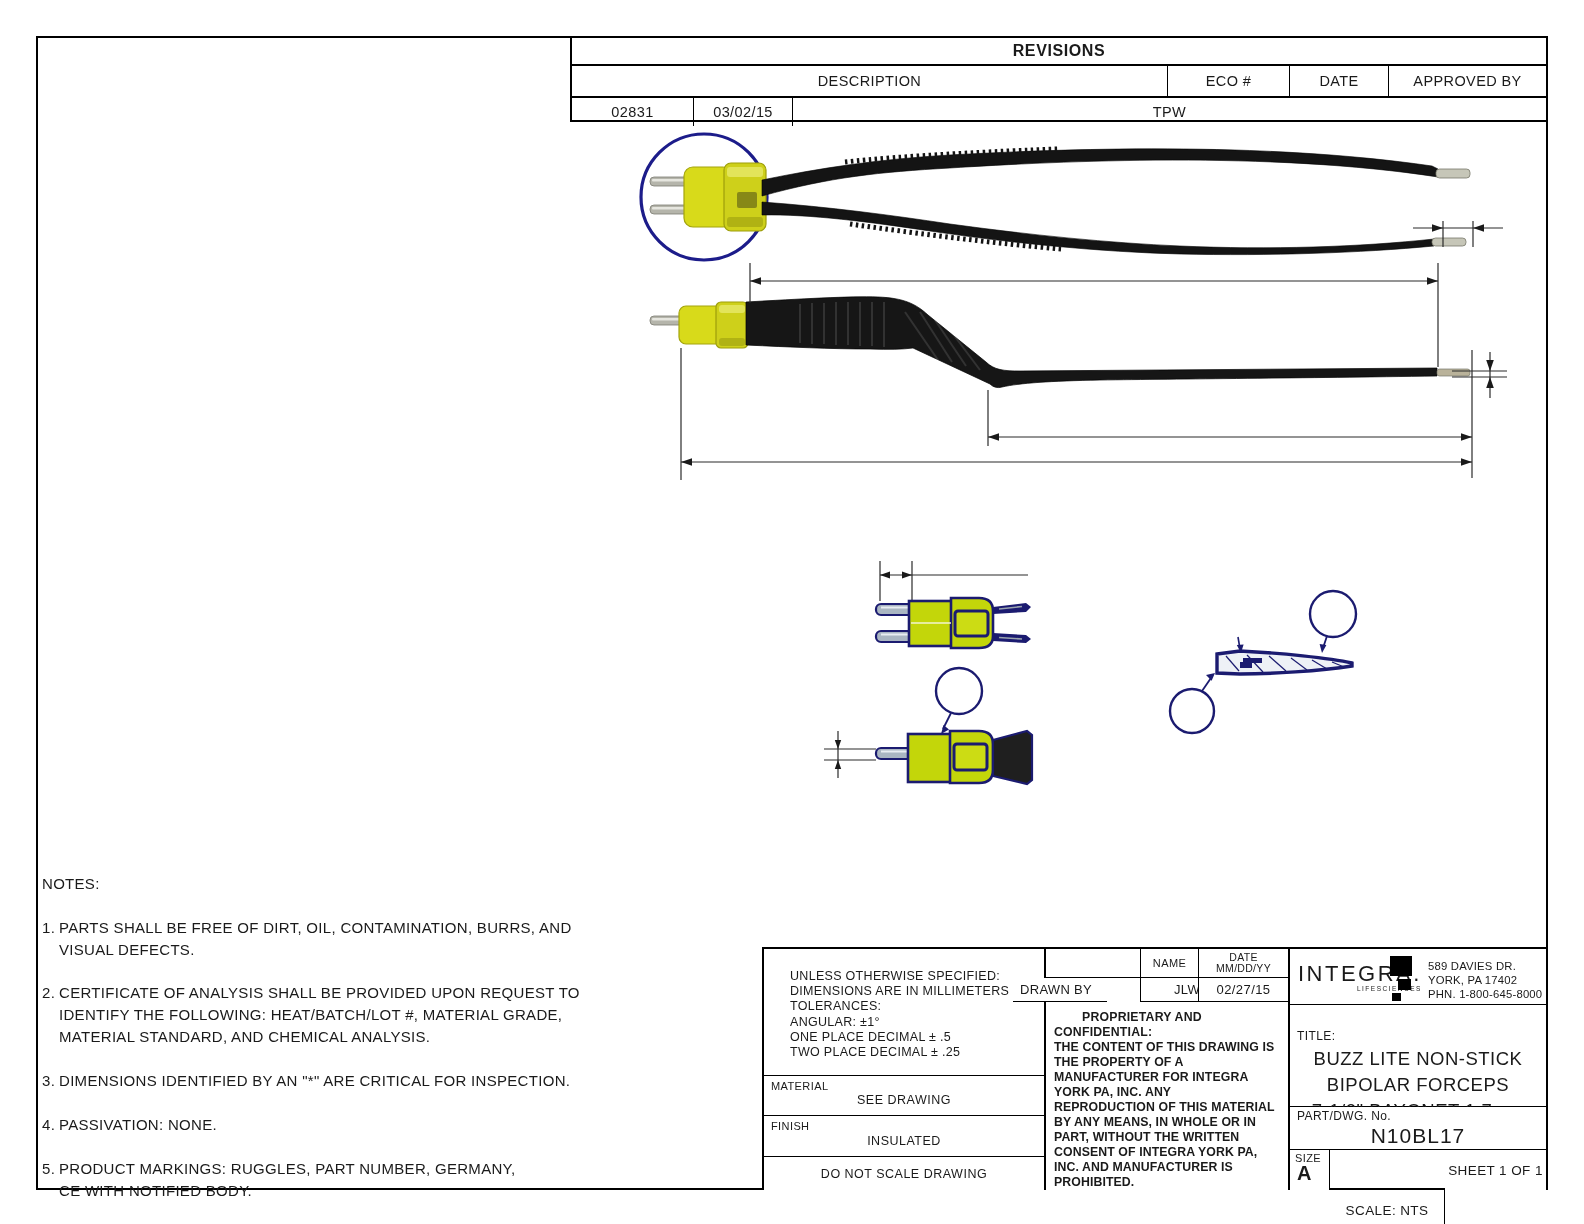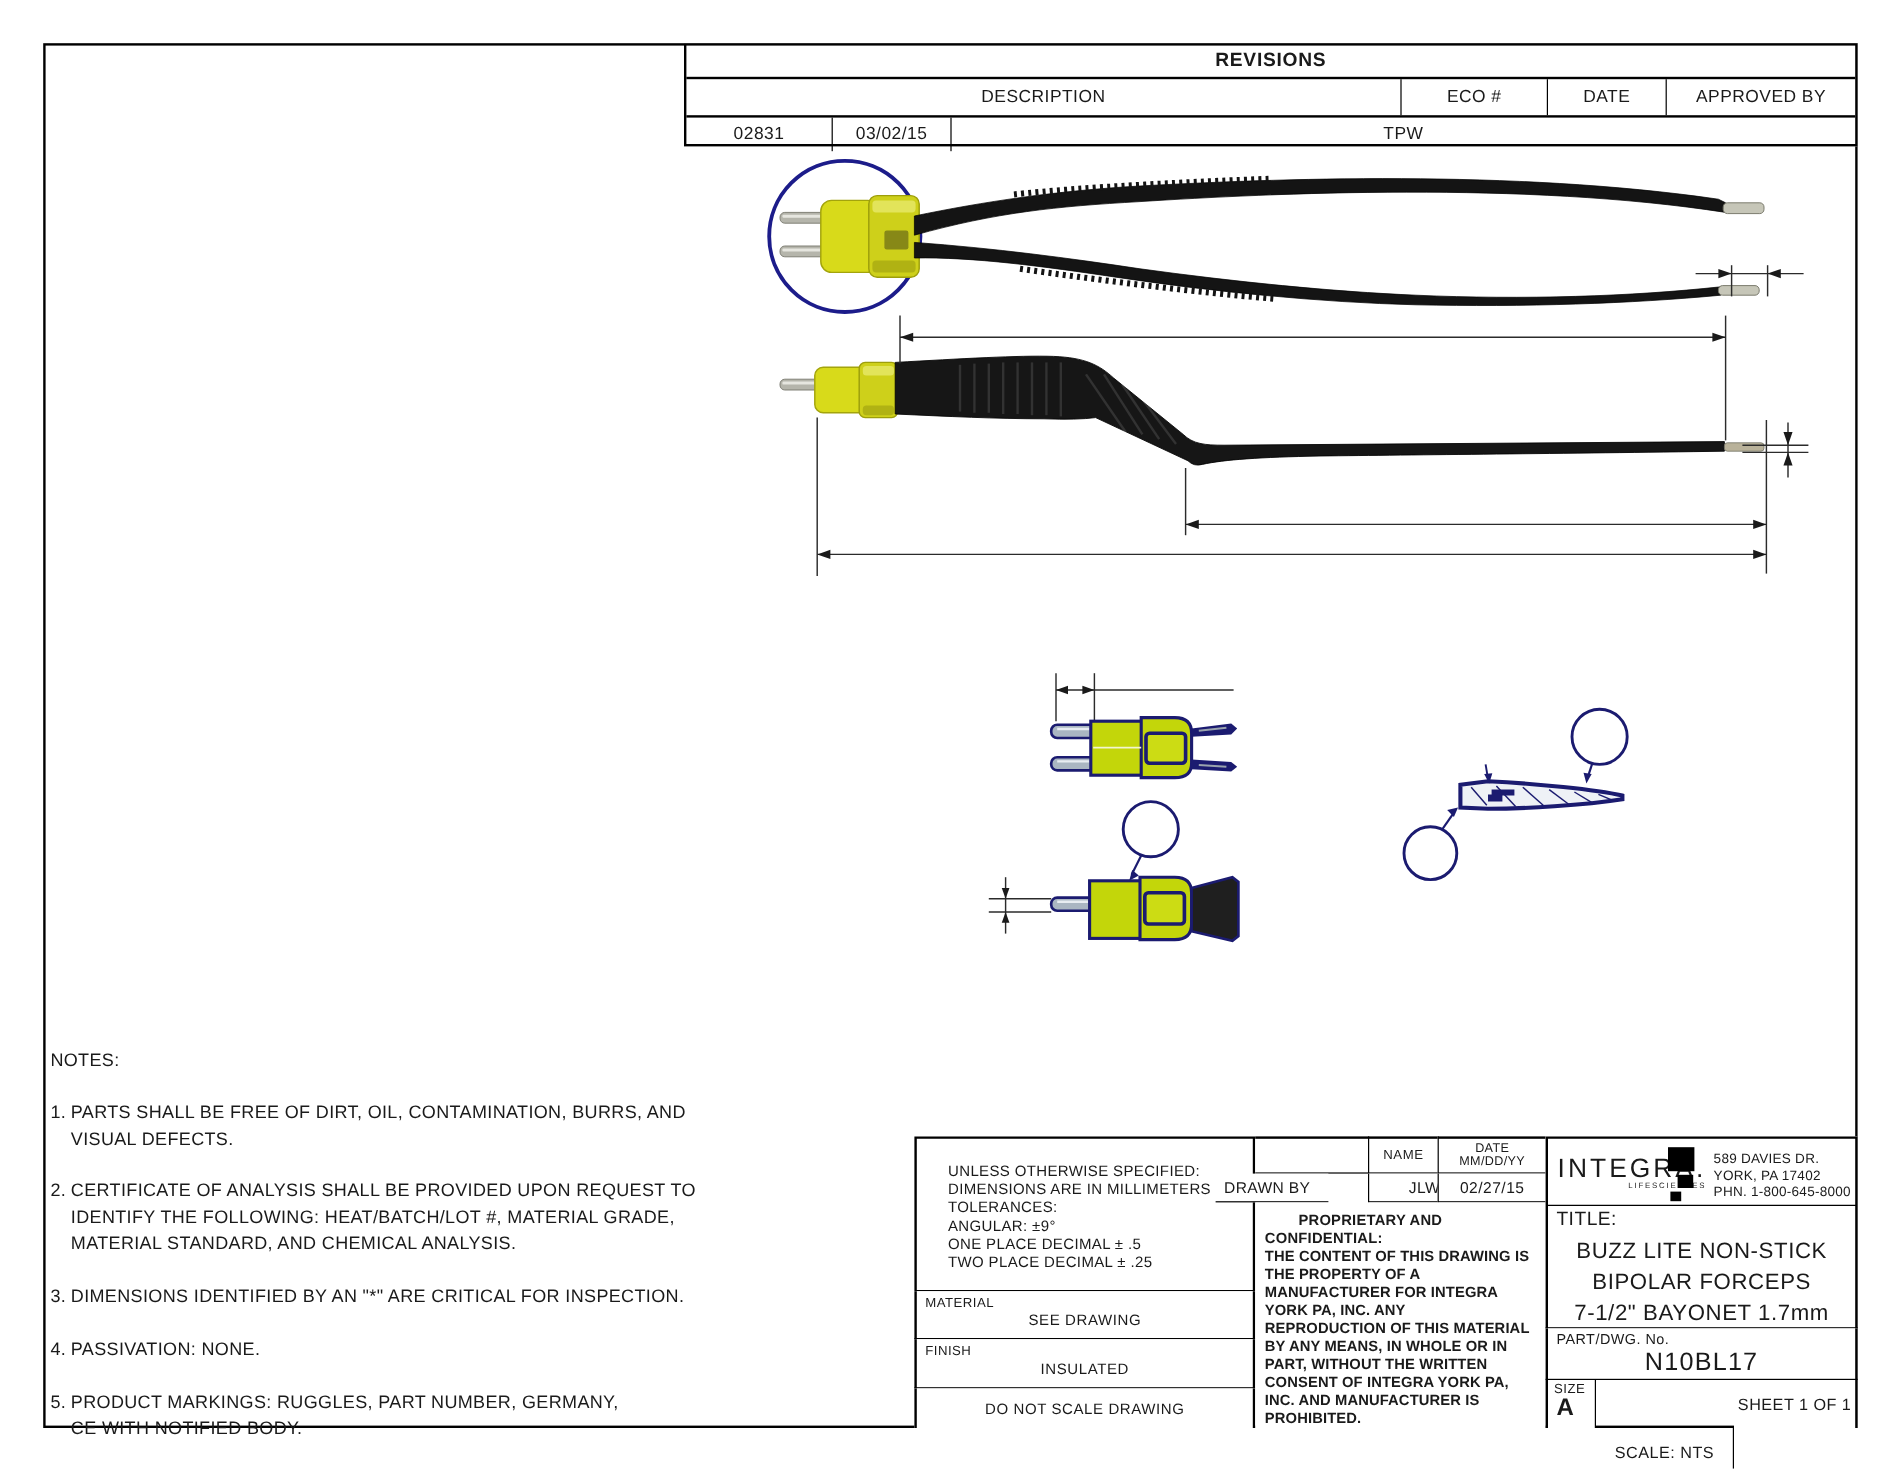--- a/index.html
+++ b/index.html
@@ -230,21 +230,21 @@
     <div class="note-item"><span class="note-num">5.</span><span>PRODUCT MARKINGS: RUGGLES, PART NUMBER, GERMANY,
 CE WITH NOTIFIED BODY.</span></div>
     <div class="note-item"><span class="note-num">6.</span></div>
     
     
   </div>
 
   <div class="abs cell tol" style="left:762px;top:947px;width:284px;height:129px;border:2px solid #000;border-bottom:1.5px solid #000;">UNLESS OTHERWISE SPECIFIED:
 DIMENSIONS ARE IN MILLIMETERS
 TOLERANCES:
-ANGULAR: ±9°
+ANGULAR: ±1°
 ONE PLACE DECIMAL ± .5
 TWO PLACE DECIMAL ± .25</div>
 
   <div class="abs cell" style="left:762px;top:1076px;width:284px;height:40px;border-left:2px solid #000;border-right:2px solid #000;border-bottom:1.5px solid #000;">
     <div class="lbl-sm" style="padding:4px 0 0 7px;">MATERIAL</div>
     <div class="ctr" style="font-size:12.5px;letter-spacing:.5px;margin-top:1px;">SEE DRAWING</div>
   </div>
 
   <div class="abs cell" style="left:762px;top:1116px;width:284px;height:41px;border-left:2px solid #000;border-right:2px solid #000;border-bottom:1.5px solid #000;">
     <div class="lbl-sm" style="padding:4px 0 0 7px;">FINISH</div>
@@ -285,21 +285,21 @@
     <div class="sq" style="left:108px;top:30px;width:13px;height:11px;"></div>
     <div class="sq" style="left:102px;top:44px;width:9px;height:8px;"></div>
     <div class="addr" style="position:absolute;left:138px;top:10px;">
       <div>589 DAVIES DR.</div>
       <div>YORK, PA 17402</div>
       <div>PHN. 1-800-645-8000</div>
     </div>
   </div>
 
   <div class="abs cell" style="left:1288px;top:1005px;width:260px;height:102px;border-left:2px solid #000;border-right:2px solid #000;border-bottom:1.5px solid #000;">
-    <div style="font-size:16px;padding:3px 0 0 7px;letter-spacing:.4px;">TITLE:</div>
+    <div style="font-size:12px;padding:3px 0 0 7px;letter-spacing:.4px;margin-top:21px;">TITLE:</div>
     <div class="title-lines">
       <div>BUZZ LITE NON-STICK</div>
       <div>BIPOLAR FORCEPS</div>
       <div>7-1/2" BAYONET 1.7mm</div>
     </div>
   </div>
 
   <div class="abs cell" style="left:1288px;top:1107px;width:260px;height:43px;border-left:2px solid #000;border-right:2px solid #000;border-bottom:1.5px solid #000;">
     <div style="font-size:12px;padding:2px 0 0 7px;letter-spacing:.4px;">PART/DWG. No.</div>
     <div class="partnum">N10BL17</div>

